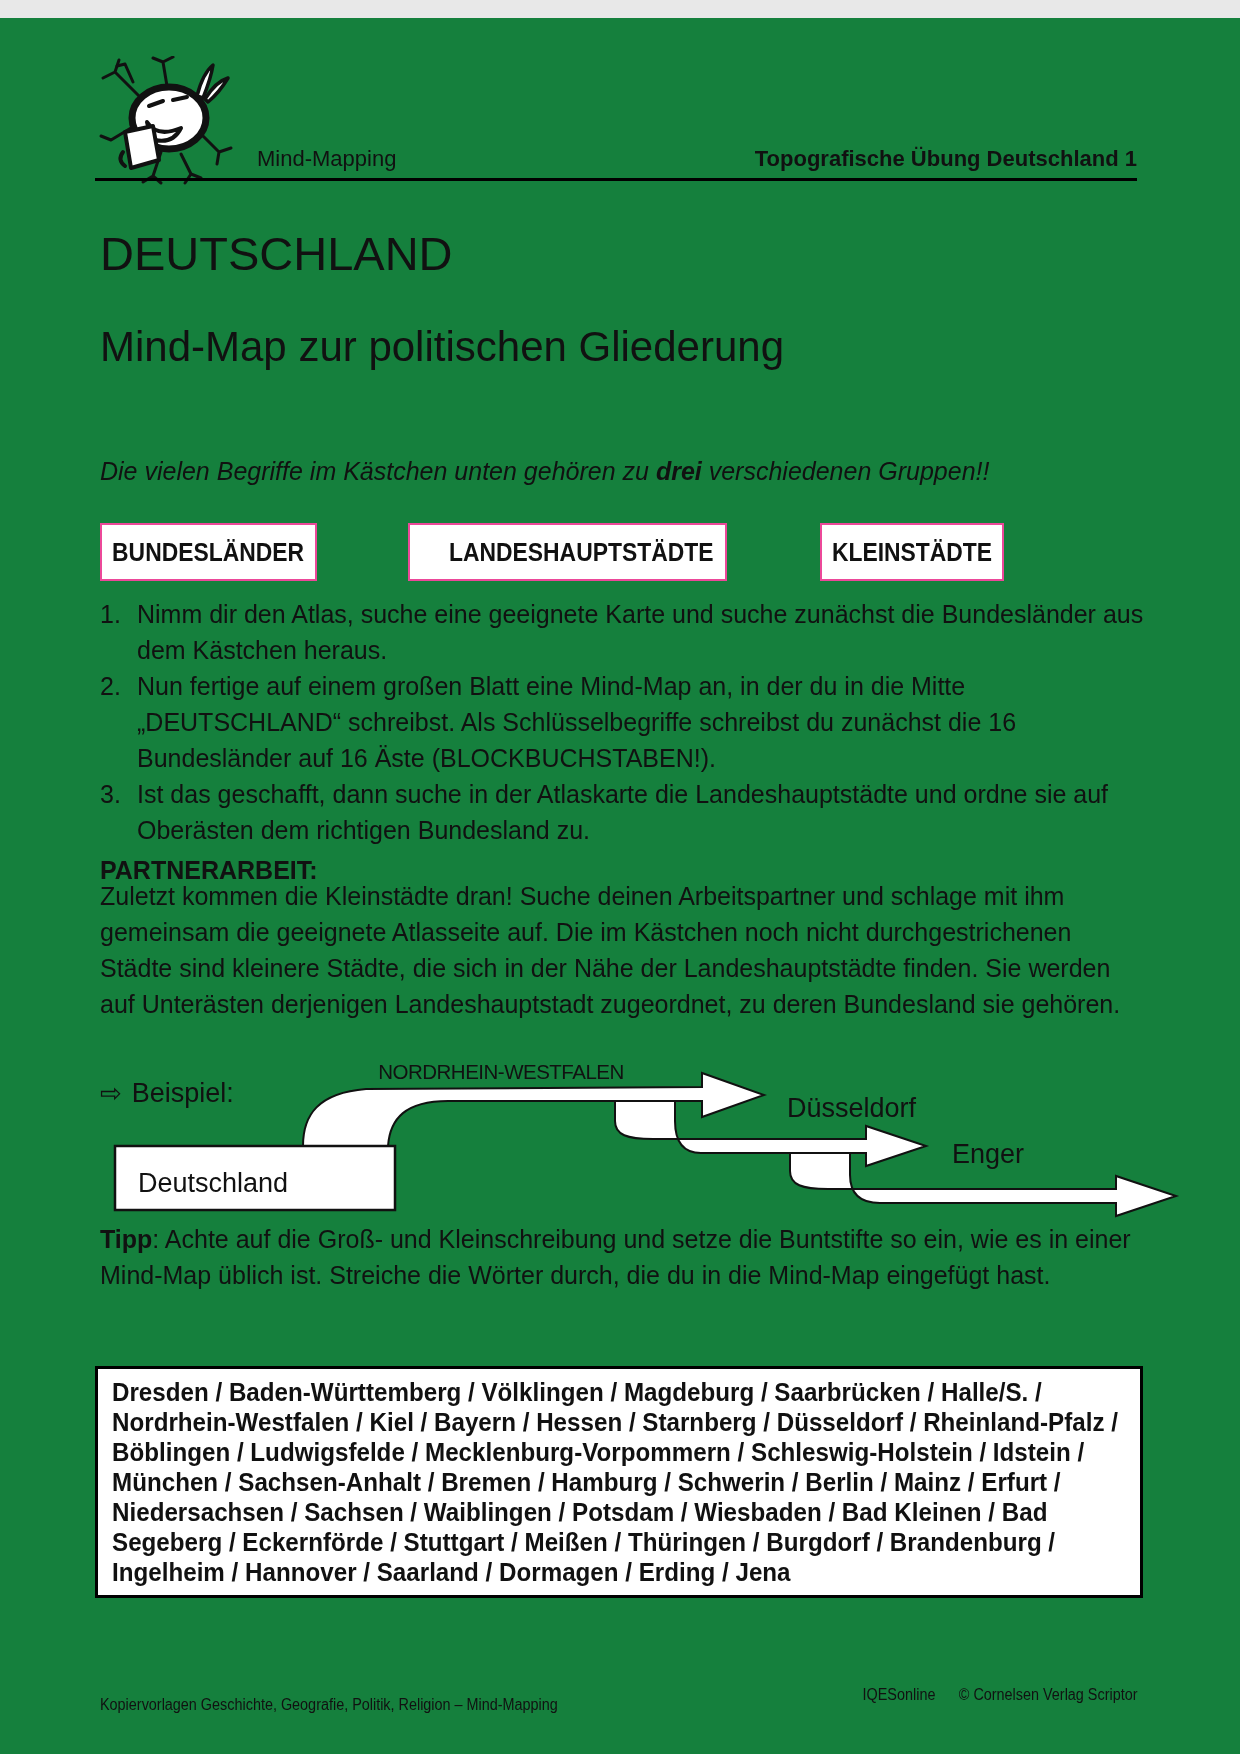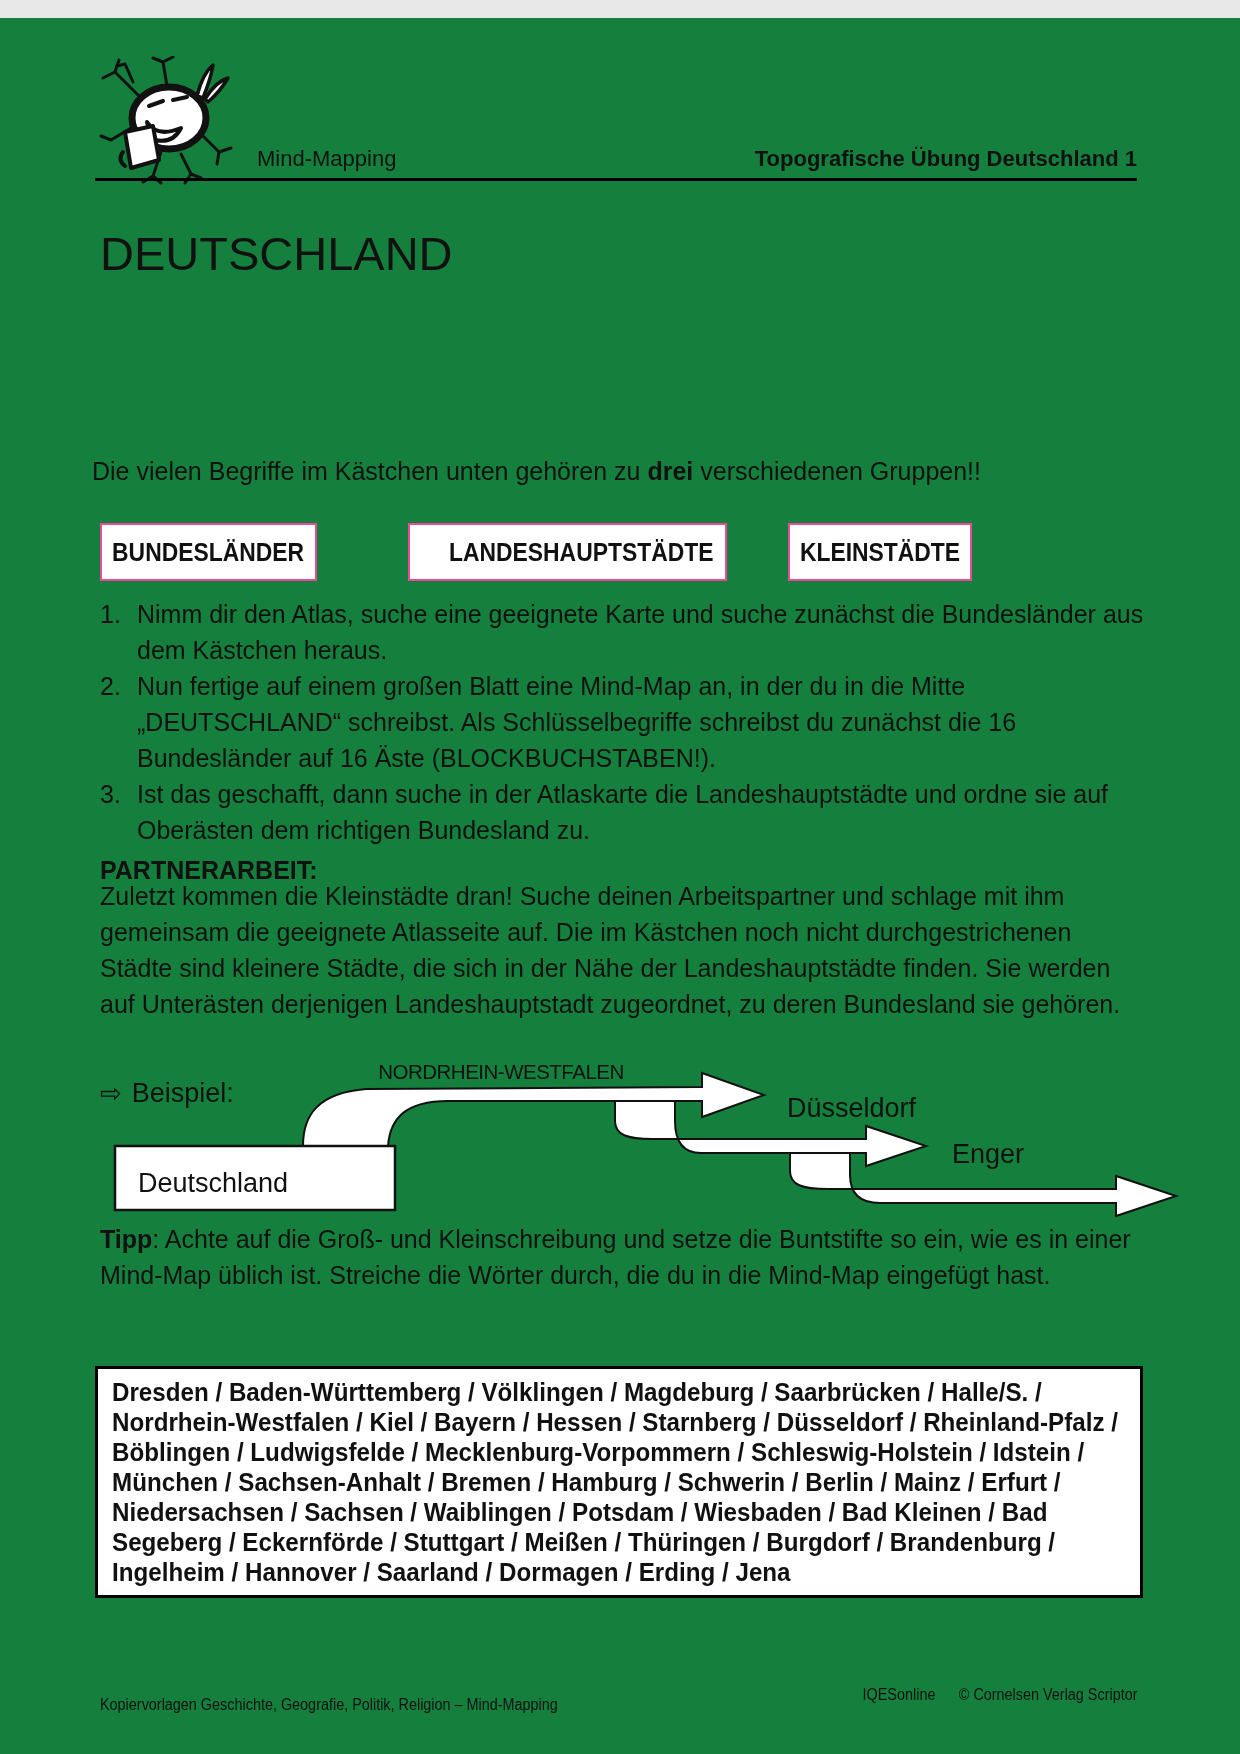--- a/index.html
+++ b/index.html
@@ -80,30 +80,31 @@
 
     <path d="M102,40 C106,24 112,14 118,9 C116,22 112,32 108,42 Z" stroke-width="3.5" fill="#fff"></path>
     <path d="M110,43 C118,30 126,24 133,22 C127,32 119,41 113,46 Z" stroke-width="3.5" fill="#fff"></path>
   </svg>
 
   <div class="abs hdr-label" style="left:257px; top:128px;">Mind-Mapping</div>
   <div class="abs hdr-label" style="right:103px; top:128px;font-weight:bold;">Topografische Übung Deutschland 1</div>
   <div class="abs hdr-rule" style="left:95px; top:160px; width:1042px;"></div>
 
   <div class="abs doc-title" style="left:100px; top:208px;">DEUTSCHLAND</div>
+  <div class="abs doc-subtitle" style="left:100px; top:305px;">Mind-Map zur politischen Gliederung</div>
 
-  <p class="abs body-text intro" style="left:92px; top:435px; margin:0;"><span>Die vielen Begriffe im Kästchen unten gehören zu </span><b>drei</b><span> verschiedenen Gruppen!!</span></p>
+  <p class="abs body-text intro" style="left:100px; top:435px; margin:0;font-style:italic;"><span>Die vielen Begriffe im Kästchen unten gehören zu </span><b>drei</b><span> verschiedenen Gruppen!!</span></p>
 
   <div class="cat-box" style="left:100px; width:213px;">
     <span class="cond">BUNDESLÄNDER</span>
   </div>
   <div class="cat-box" style="left:408px; width:287px;padding-left:28px;">
     <span class="cond">LANDESHAUPTSTÄDTE</span>
   </div>
-  <div class="cat-box" style="left:788px; width:180px;text-align:center;">
+  <div class="cat-box" style="left:820px; width:180px;text-align:center;">
     <span class="cond">KLEINSTÄDTE</span>
   </div>
 
   <div class="abs olist" style="left:100px; top:578px;">
     <div class="li">
       <span class="num">1.</span>
       <span class="li-text">Nimm dir den Atlas, suche eine geeignete Karte und suche zunächst die Bundesländer aus dem Kästchen heraus.</span>
     </div>
     <div class="li">
       <span class="num">2.</span>

